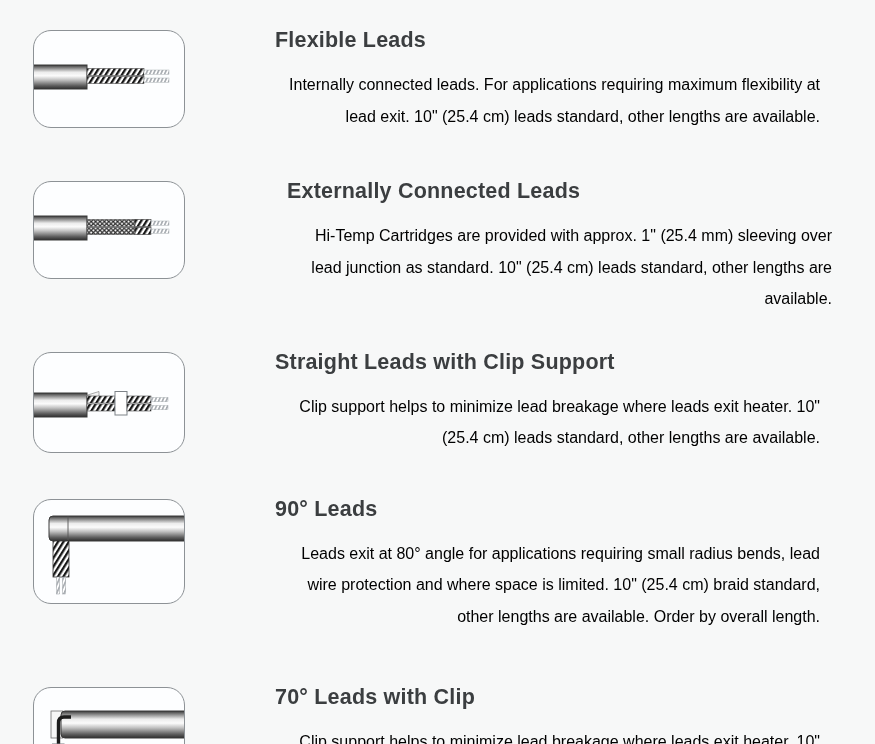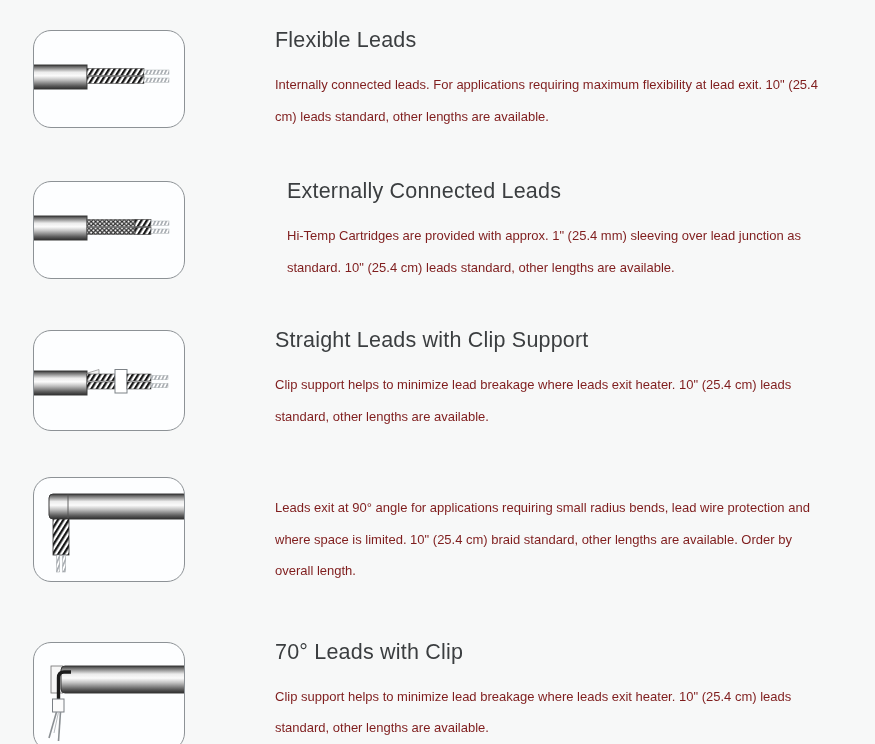--- a/index.html
+++ b/index.html
@@ -4,37 +4,37 @@
 <style>
   html,body{margin:0;padding:0;}
   body{
     width:875px;height:744px;overflow:hidden;
     background:#f7f8f8;
     font-family:"Liberation Sans","DejaVu Sans",sans-serif;
   }
   .page{padding:30px 0 0 33px;}
   .row{display:flex;align-items:flex-start;}
   .row-2{margin-top:49px;gap:12px;}
-  .row-3{margin-top:47px;}
+  .row-3{margin-top:37px;}
   .row-4{margin-top:45px;}
   .row-5{margin-top:55px;}
   .thumb{
     flex:none;width:152px;box-sizing:border-box;
     border:1px solid #8d9296;border-radius:18px;
     background:#fdfeff;overflow:hidden;margin:0;
   }
   .h98{height:98px}.h101{height:101px}.h105{height:105px}.h109{height:109px}
   .thumb svg{display:block;width:100%;height:100%;}
   .text{margin-left:90px;width:545px;}
   .text h2{
     margin:-4px 0 0;font-size:21.5px;line-height:28px;
-    color:#3b3e40;font-weight:400;letter-spacing:.2px;
+    color:#3b3e40;font-weight:700;letter-spacing:.2px;
   }
   .text p{
-    margin:15px 0 0;font-size:13px;line-height:31.5px;color:#7f1d1d;
+    margin:15px 0 0;font-size:16px;line-height:31.5px;color:#000000;text-align:right;
   }
 </style>
 </head>
 <body>
 
 <svg width="0" height="0" style="position:absolute" aria-hidden="true">
   <defs>
     <linearGradient id="metal" x1="0" y1="0" x2="0" y2="1">
       <stop offset="0" stop-color="#383838"></stop>
       <stop offset="0.10" stop-color="#787878"></stop>
@@ -119,21 +119,22 @@
     <figure class="thumb h105">
       <svg viewBox="0 0 150 103">
         <rect x="15" y="16" width="140" height="25" rx="4" fill="url(#metal)" stroke="#3a3a3a" stroke-width="1"></rect>
         <line x1="34" y1="16.5" x2="34" y2="40.5" stroke="#555555" stroke-width="0.9"></line>
         <rect x="19" y="41" width="16" height="36" fill="url(#hatch)" stroke="#333333" stroke-width="0.8"></rect>
         <rect x="22.5" y="77" width="3.2" height="17" fill="url(#crimp)" stroke="#989da2" stroke-width="0.5"></rect>
         <rect x="28.5" y="77" width="3.2" height="17" fill="url(#crimp)" stroke="#989da2" stroke-width="0.5"></rect>
       </svg>
     </figure>
     <div class="text">
-      <p>Leads exit at 90° angle for applications requiring small radius bends, lead wire protection and where space is limited. 10" (25.4 cm) braid standard, other lengths are available. Order by overall length.</p>
+      <h2>90° Leads</h2>
+      <p>Leads exit at 80° angle for applications requiring small radius bends, lead wire protection and where space is limited. 10" (25.4 cm) braid standard, other lengths are available. Order by overall length.</p>
     </div>
   </section>
 
   <section class="row row-5">
     <figure class="thumb h109">
       <svg viewBox="0 0 150 107">
         <rect x="17" y="23" width="12" height="27" fill="#f6f6f6" stroke="#6f6f6f" stroke-width="0.8"></rect>
         <rect x="27" y="23" width="128" height="27" rx="4" fill="url(#metal)" stroke="#3a3a3a" stroke-width="1"></rect>
         <path d="M37,29 L30,29 Q24.5,29 24.5,35 L24.5,56" fill="none" stroke="#1c1c1c" stroke-width="3.4"></path>
         <rect x="18.5" y="56" width="11.5" height="13" fill="#fcfcfc" stroke="#7a7f84" stroke-width="1"></rect>

